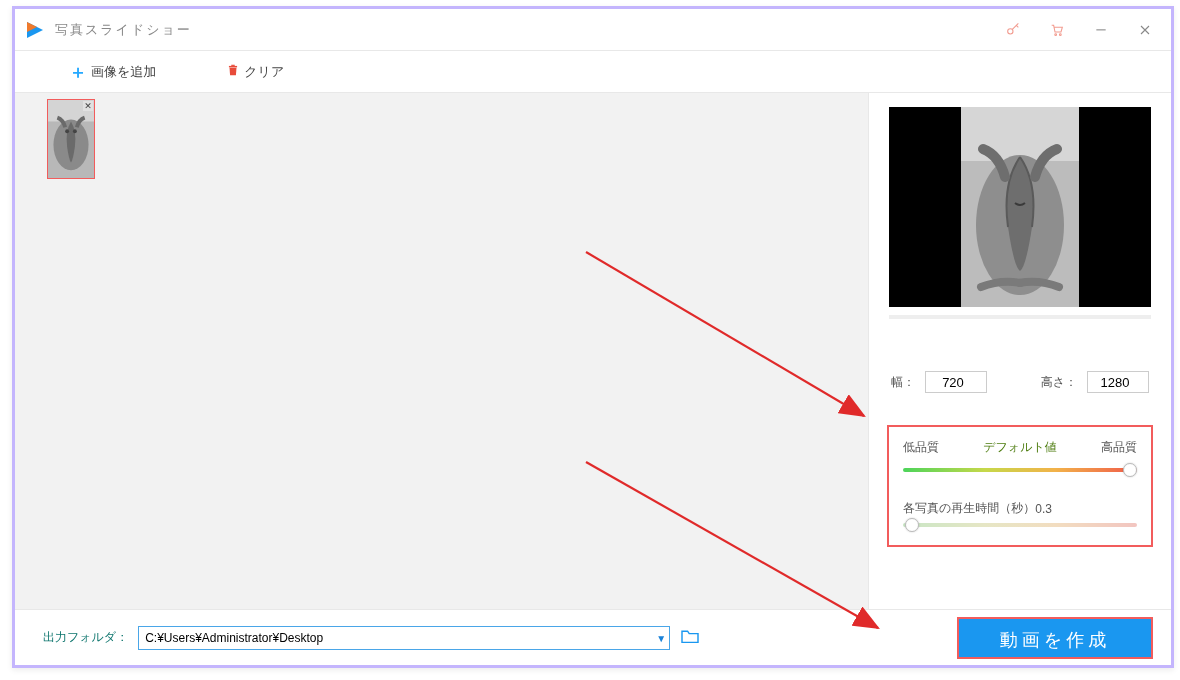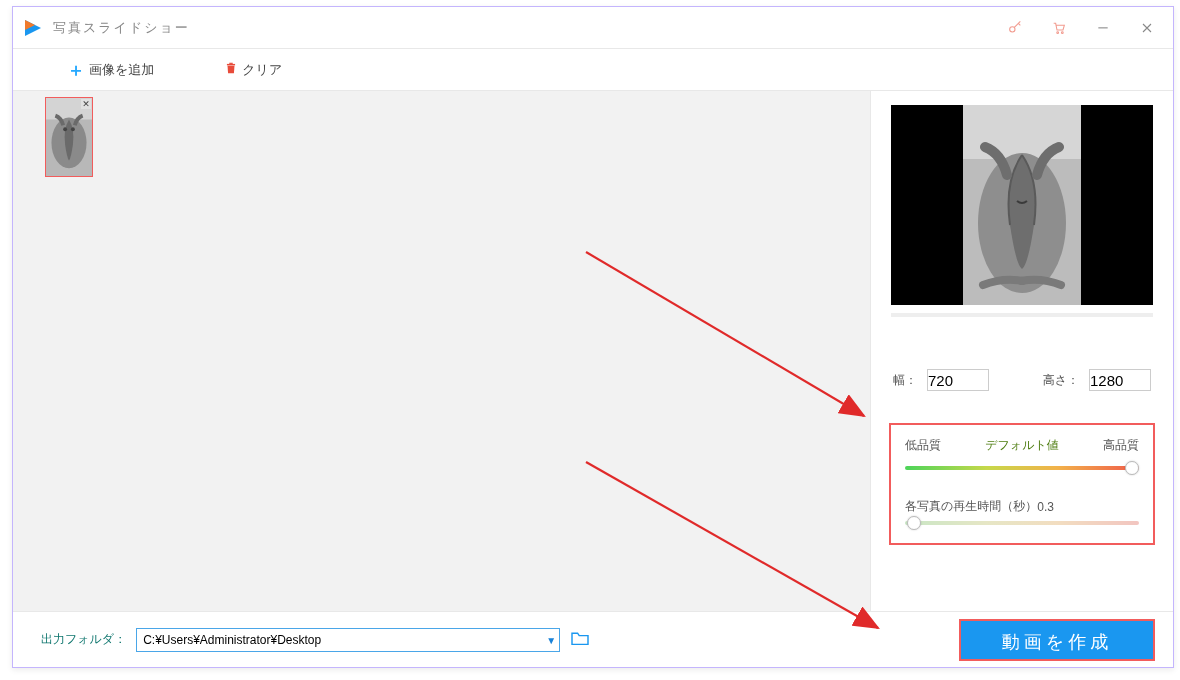--- a/index.html
+++ b/index.html
@@ -10,21 +10,21 @@
     background: #fff;
     width: 1180px;
     height: 680px;
     position: relative;
   }
   .window {
     position: absolute;
     left: 12px; top: 6px;
     width: 1162px; height: 662px;
     background: #fff;
-    border: 1px solid #c4b5fd;
+    border: 3px solid #c4b5fd;
     box-shadow: 0 2px 6px rgba(0,0,0,0.08);
     display: flex;
     flex-direction: column;
   }
   
   .titlebar {
     height: 42px;
     display: flex;
     align-items: center;
     padding: 0 4px 0 8px;
@@ -103,23 +103,23 @@
   }
   .dims {
     display:flex; align-items:center; gap:10px;
     margin-top:52px;
     padding: 0 4px;
   }
   .dims label { color:#555; }
   .dims input {
     width:62px; height:22px;
     border:1px solid #ccc;
-    text-align:left;
+    text-align:center;
     padding-right:6px;
-    font-size:15px;
+    font-size:13px;
     font-family:inherit;
   }
   .dims .gap { flex:1; }
   .quality-box {
     margin-top:32px;
     border:2px solid #f25c5c;
     padding: 12px 14px 18px 14px;
   }
   .q-labels { display:flex; justify-content:space-between; font-size:12px; color:#555; margin-bottom:12px; }
   .q-labels .mid { color:#4d7c0f;text-align:center; }
@@ -145,21 +145,21 @@
   
   .footer {
     height:56px;
     border-top:1px solid #e8e8e8;
     display:flex;
     align-items:center;
     padding: 0 16px 0 28px;
     gap:10px;
   }
   .footer label { color:#0f766e; }
-  .path-wrap { position:relative; width:424px; }
+  .path-wrap { position:relative; width:532px; }
   .path-wrap input { width:100%; height:24px; border:1px solid #4aa6e8; padding:0 22px 0 6px; font-family:inherit; font-size:12px; }
   .path-caret {
     position:absolute; right:4px; top:50%; transform:translateY(-50%);
     color:#1a82d8; font-size:10px; pointer-events:none;
   }
   .folder-btn svg { width:20px; height:16px; }
   .footer-spacer { flex:1; }
   .create-btn {
     width:196px; height:42px;
     background:#1a97f0;

